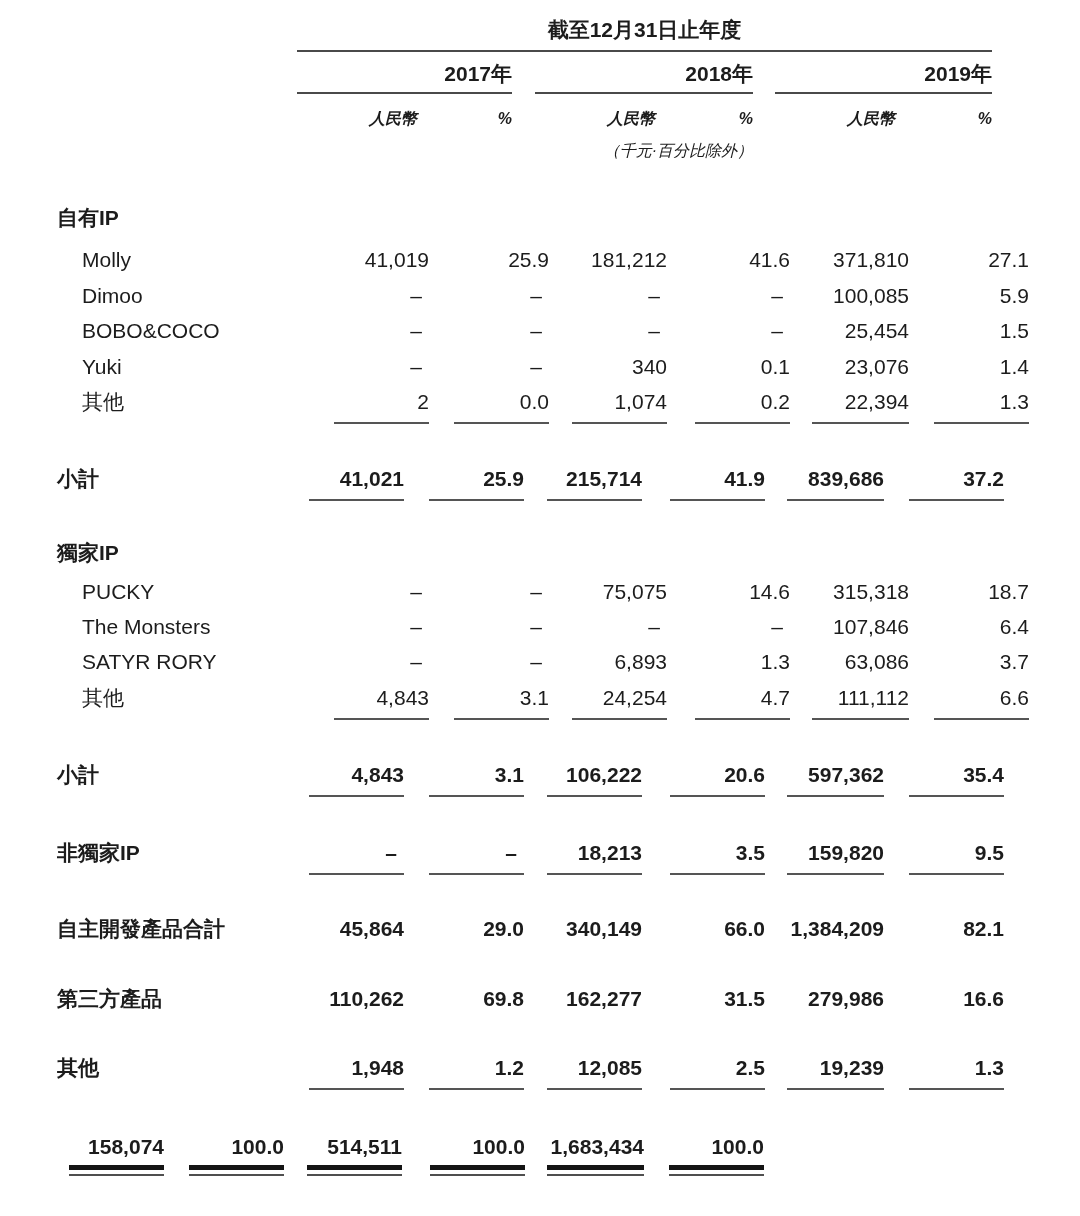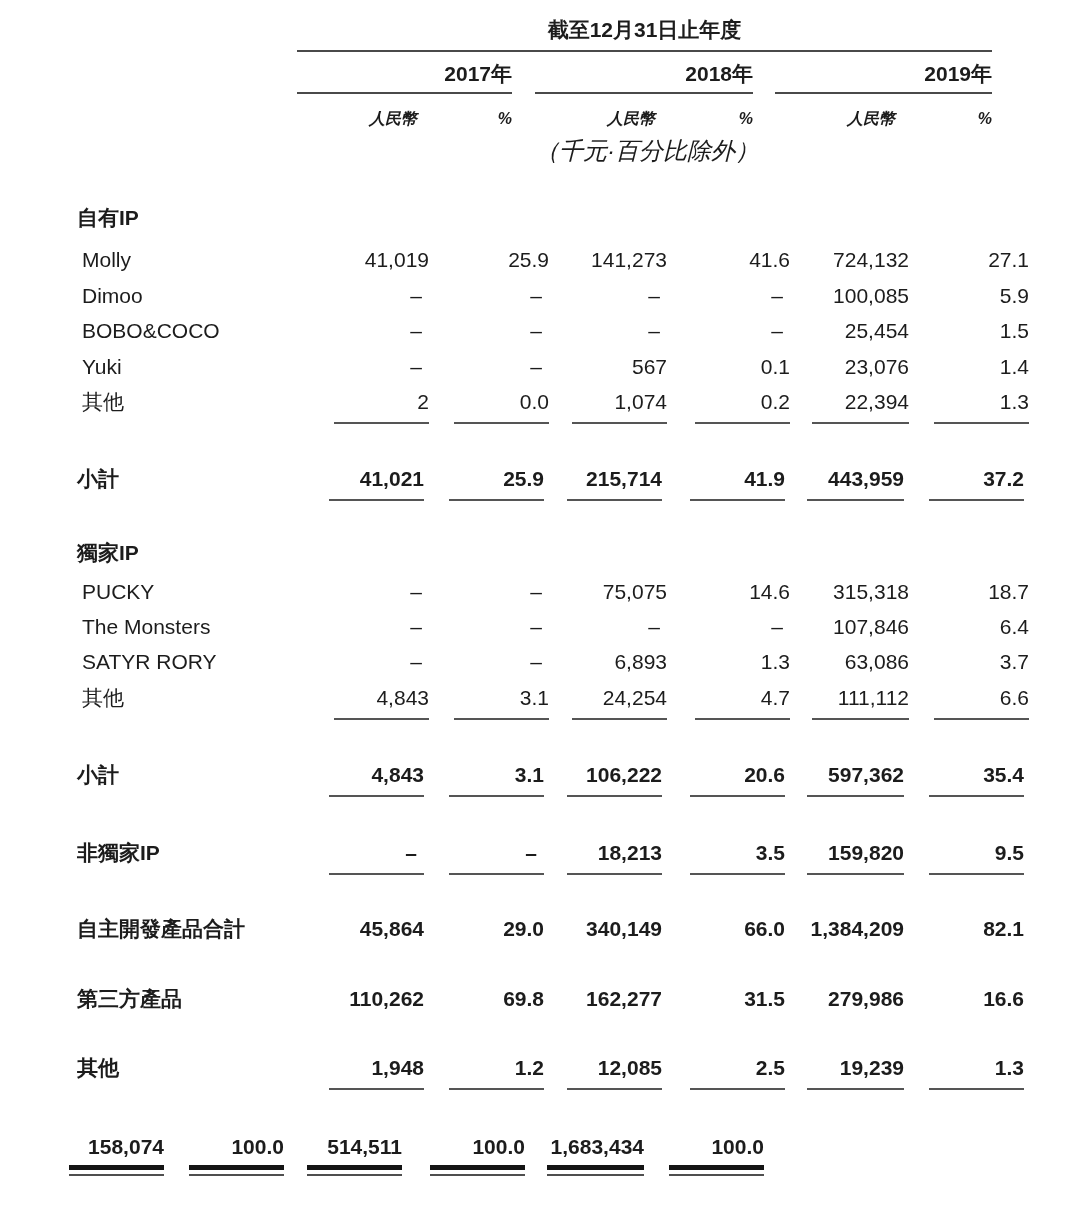--- a/index.html
+++ b/index.html
@@ -32,28 +32,28 @@
   .subhead { display: flex; margin-top: 14px; font-style: italic; font-weight: bold; font-size: 16px; }
   .sgroup { display: flex; justify-content: space-between; }
   .sg1 { width: 215px; margin-right: 23px; }
   .sg2 { width: 218px; margin-right: 22px; }
   .sg3 { width: 217px; }
   .cur { width: 120px; text-align: right; padding-right: 8px; }
   .pct { width: 80px; text-align: right; }
   .noterow { display: flex; margin-top: 10px; }
   .note {
     margin-left: 238px; width: 218px; text-align: right;
-    font-style: italic; font-size: 24px; white-space: nowrap;
+    font-style: italic; font-size: 16px; white-space: nowrap;
   }
 
   
   .row { display: flex; align-items: flex-start; }
   .lbl { width: 240px; white-space: nowrap; }
   .ind { padding-left: 25px; }
-  .b { font-weight: bold; margin-left: 20px; }
+  .b { font-weight: bold; }
   .c { width: 95px; text-align: right; box-sizing: border-box; }
   .c1 { margin-left: 12px; }
   .c2 { margin-left: 25px; }
   .c3 { margin-left: 23px; }
   .c4 { margin-left: 28px; }
   .c5 { margin-left: 22px; width: 97px; }
   .c6 { margin-left: 25px; }
   .dash { padding-right: 7px; }
   .ruled::after {
     content: ""; display: block; height: 2px; background: #555;
@@ -101,23 +101,23 @@
   </div>
 
   <div id="rows">
       <div class="row" style="margin-top: 45px;">
         <div class="lbl b">自有IP</div>
       </div>
       <div class="row" style="margin-top: 20px;">
         <div class="lbl ind">Molly</div>
         <div class="c c1">41,019</div>
         <div class="c c2">25.9</div>
-        <div class="c c3">141,273</div>
+        <div class="c c3">181,212</div>
         <div class="c c4">41.6</div>
-        <div class="c c5">724,132</div>
+        <div class="c c5">371,810</div>
         <div class="c c6">27.1</div>
       </div>
       <div class="row" style="margin-top: 14px;">
         <div class="lbl ind">Dimoo</div>
         <div class="c c1 dash">–</div>
         <div class="c c2 dash">–</div>
         <div class="c c3 dash">–</div>
         <div class="c c4 dash">–</div>
         <div class="c c5">100,085</div>
         <div class="c c6">5.9</div>
@@ -128,41 +128,41 @@
         <div class="c c2 dash">–</div>
         <div class="c c3 dash">–</div>
         <div class="c c4 dash">–</div>
         <div class="c c5">25,454</div>
         <div class="c c6">1.5</div>
       </div>
       <div class="row" style="margin-top: 14px;">
         <div class="lbl ind">Yuki</div>
         <div class="c c1 dash">–</div>
         <div class="c c2 dash">–</div>
-        <div class="c c3">567</div>
+        <div class="c c3">340</div>
         <div class="c c4">0.1</div>
         <div class="c c5">23,076</div>
         <div class="c c6">1.4</div>
       </div>
       <div class="row" style="margin-top: 13px;">
         <div class="lbl ind">其他</div>
         <div class="c c1 ruled">2</div>
         <div class="c c2 ruled">0.0</div>
         <div class="c c3 ruled">1,074</div>
         <div class="c c4 ruled">0.2</div>
         <div class="c c5 ruled">22,394</div>
         <div class="c c6 ruled">1.3</div>
       </div>
       <div class="row" style="margin-top: 44px;">
         <div class="lbl b">小計</div>
         <div class="c c1 b ruled">41,021</div>
         <div class="c c2 b ruled">25.9</div>
         <div class="c c3 b ruled">215,714</div>
         <div class="c c4 b ruled">41.9</div>
-        <div class="c c5 b ruled">443,959</div>
+        <div class="c c5 b ruled">839,686</div>
         <div class="c c6 b ruled">37.2</div>
       </div>
       <div class="row" style="margin-top: 41px;">
         <div class="lbl b">獨家IP</div>
       </div>
       <div class="row" style="margin-top: 17px;">
         <div class="lbl ind">PUCKY</div>
         <div class="c c1 dash">–</div>
         <div class="c c2 dash">–</div>
         <div class="c c3">75,075</div>

